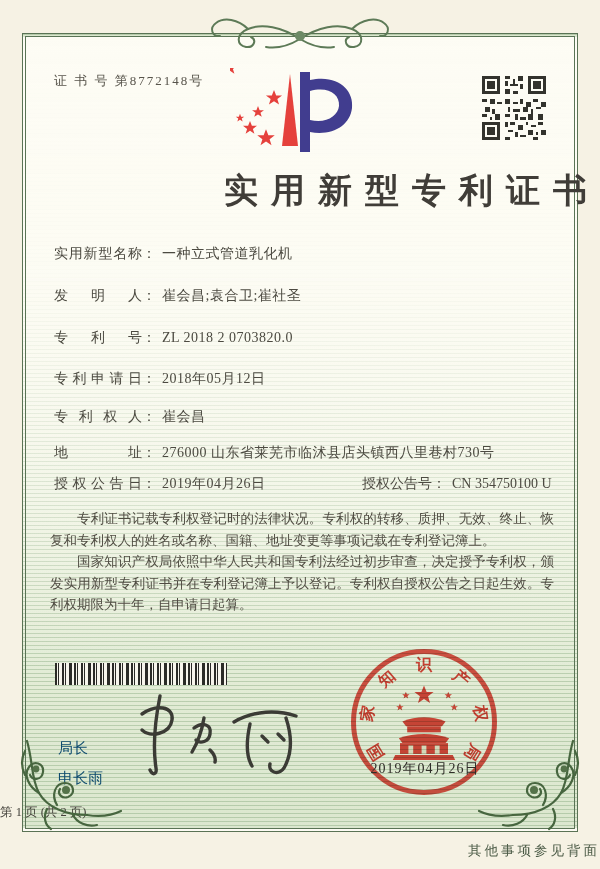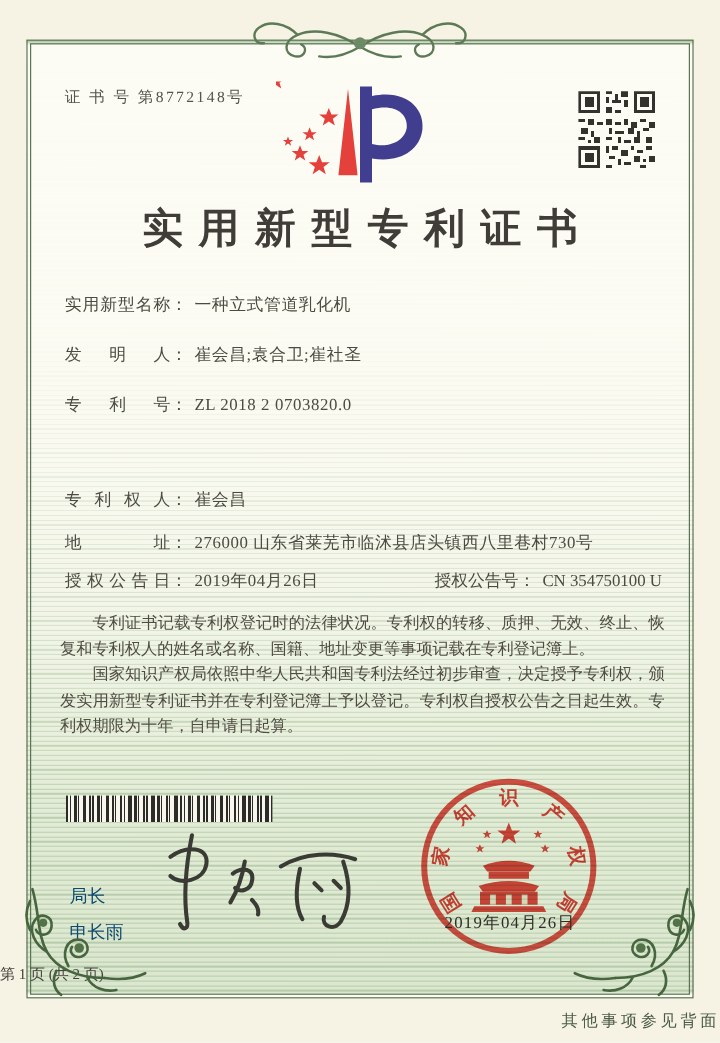--- a/index.html
+++ b/index.html
@@ -13,21 +13,21 @@
       linear-gradient(180deg, rgba(253,252,244,1) 0%, rgba(253,252,244,.95) 30%, rgba(253,252,244,.45) 55%, rgba(253,252,244,0) 80%),
       repeating-linear-gradient(180deg, rgba(124,162,118,.38) 0 1px, rgba(235,243,227,.18) 1px 4px),
       linear-gradient(180deg,#fbfaf1 0%,#f3f5e7 45%,#e2ebd4 78%,#d8e4ca 100%);
   }
 
   .cert-number{position:absolute;left:54px;top:72px;font-size:13px;letter-spacing:2px;color:#57544b;}
 
   .logo{position:absolute;left:230px;top:68px;width:140px;height:92px;}
   .qr{position:absolute;left:482px;top:76px;width:64px;height:64px;}
 
-  .title{position:absolute;left:0;top:168px;width:100%;text-align:center;font-size:34px;font-weight:bold;letter-spacing:13px;color:#403d38;text-indent:13px;}
+  .title{position:absolute;left:0;top:168px;width:100%;text-align:right;font-size:34px;font-weight:bold;letter-spacing:13px;color:#403d38;text-indent:13px;}
 
   .frow{position:absolute;left:54px;font-size:14px;color:#4c4a41;white-space:nowrap;font-family:Liberation Serif, serif;}
   .flabel{display:inline-block;width:88px;text-align:justify;text-align-last:justify;}
   .fcolon{display:inline-block;margin-right:6px;}
   .fvalue{letter-spacing:.5px;}
   .grant-no{position:absolute;left:308px;top:0;}
 
   .paras{position:absolute;left:50px;top:508px;width:504px;font-size:13.5px;line-height:21.5px;color:#4f4c42;text-align:justify;}
   .paras p{margin:0;text-indent:2em;}
 
@@ -153,20 +153,23 @@
 
   <div class="frow" style="top:245px">
     <span class="flabel">实用新型名称</span><span class="fcolon">：</span><span class="fvalue">一种立式管道乳化机</span>
   </div>
   <div class="frow" style="top:287px">
     <span class="flabel">发明人</span><span class="fcolon">：</span><span class="fvalue">崔会昌;袁合卫;崔社圣</span>
   </div>
   <div class="frow" style="top:329px">
     <span class="flabel">专利号</span><span class="fcolon">：</span><span class="fvalue">ZL 2018 2 0703820.0</span>
   </div>
+  <div class="frow" style="top:370px">
+    <span class="flabel">专利申请日</span><span class="fcolon">：</span><span class="fvalue">2018年05月12日</span>
+  </div>
   <div class="frow" style="top:408px">
     <span class="flabel">专利权人</span><span class="fcolon">：</span><span class="fvalue">崔会昌</span>
   </div>
   <div class="frow" style="top:444px">
     <span class="flabel">地址</span><span class="fcolon">：</span><span class="fvalue">276000 山东省莱芜市临沭县店头镇西八里巷村730号</span>
   </div>
   <div class="frow" style="top:475px;width:500px">
     <span class="flabel">授权公告日</span><span class="fcolon">：</span><span class="fvalue">2019年04月26日</span>
     <span class="grant-no"><span>授权公告号</span><span class="fcolon">：</span><span>CN 354750100 U</span></span>
   </div>

